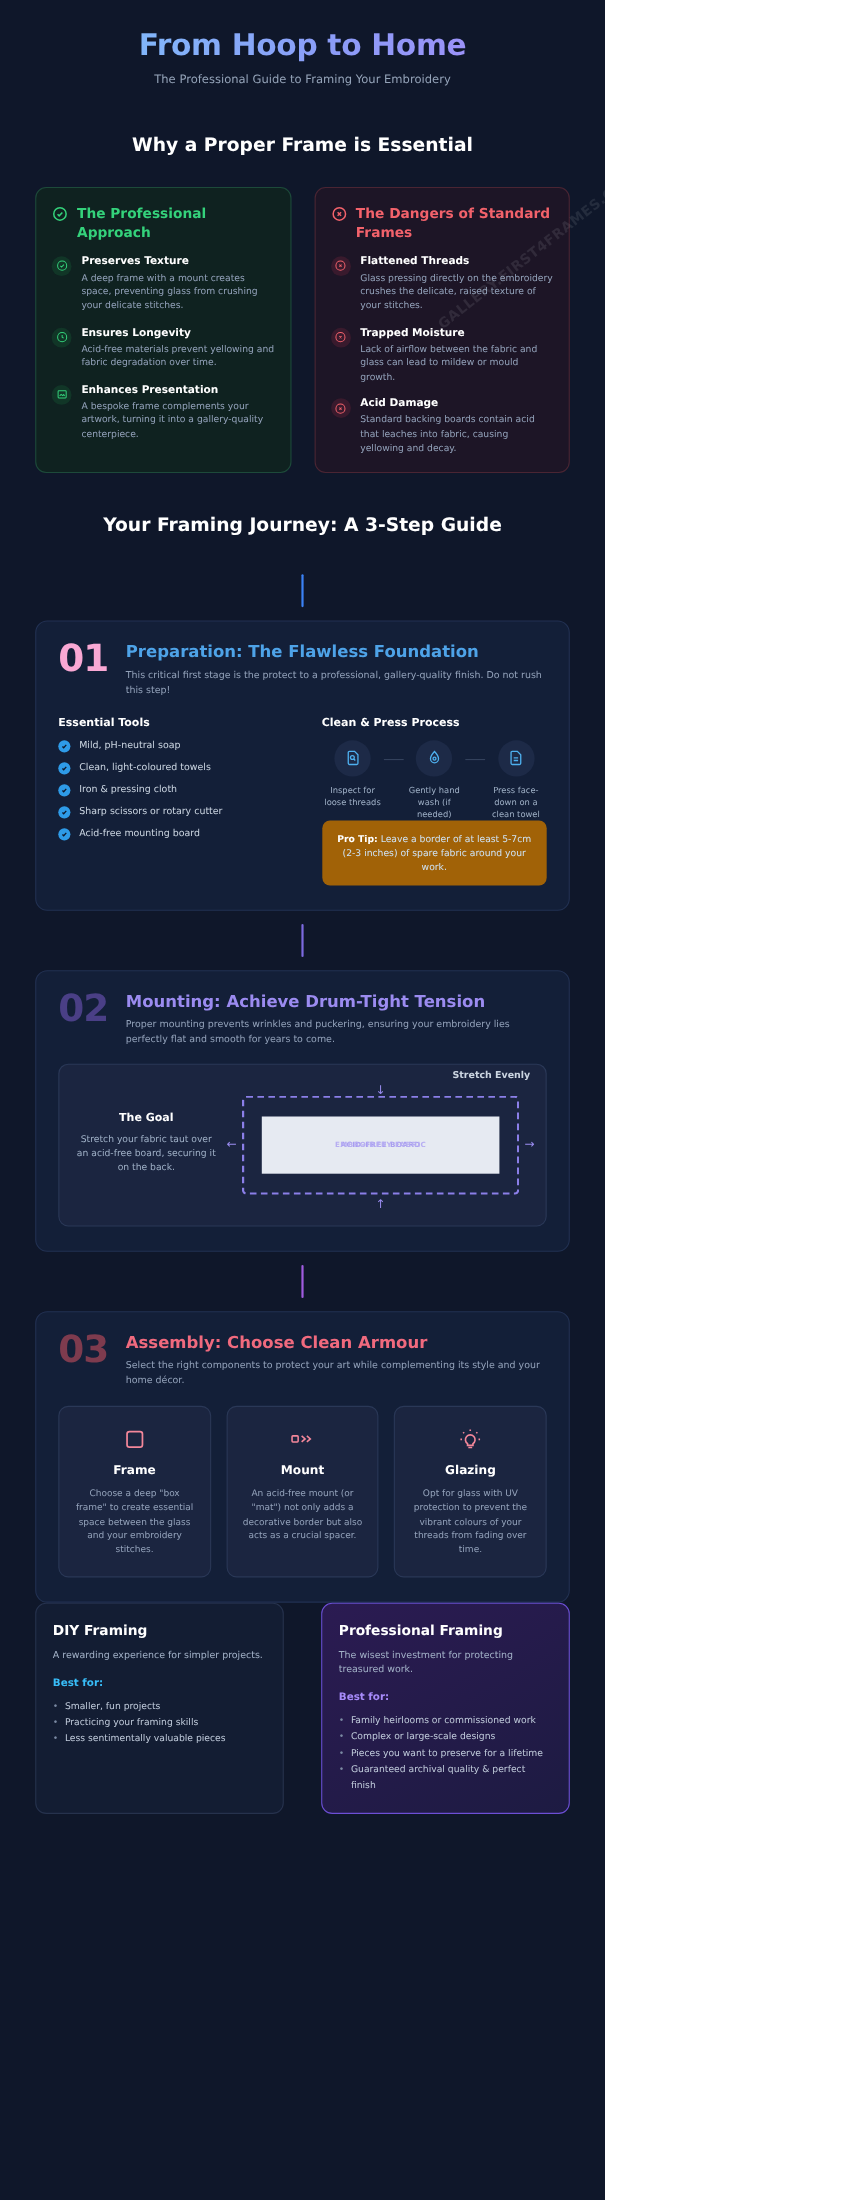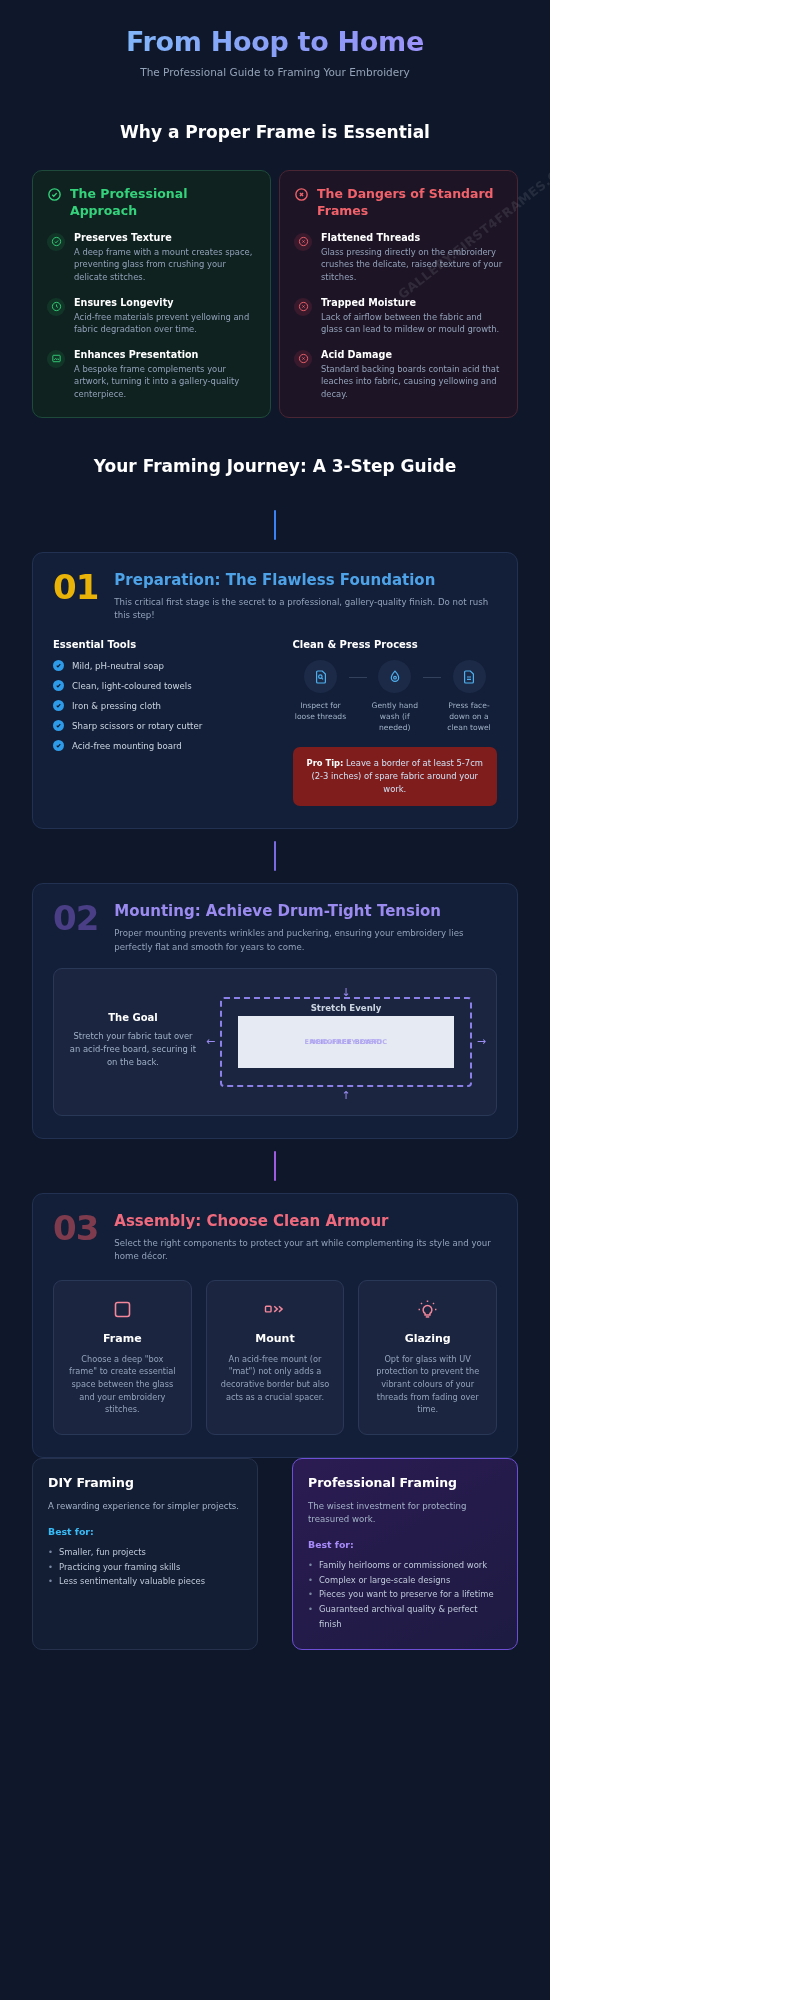--- a/index.html
+++ b/index.html
@@ -32,21 +32,21 @@
     -webkit-background-clip:text; background-clip:text; color:transparent;
   }
   .subtitle { font-size:10.5px; color:#94a3b8; margin-top:9px; }
 
   h2.sec {
     text-align:center; color:#fff; font-size:17px; font-weight:700;
     margin:34px 0 22px;
   }
 
   
-  .cols { display:flex; gap:8px;margin-top:28px; }
+  .cols { display:flex; gap:21px;margin-top:28px; }
   .card {
     flex:1; border-radius:10px; padding:15px 14px 16px;
     background:#111c33; border:1px solid #24324d;
   }
   .card.good { background:#0f2220; border-color:#1d4a3a; }
   .card.bad  { background:#1d1526; border-color:#4a2533; }
   .card-hd { display:flex; gap:8px; align-items:flex-start; margin-bottom:12px; }
   .card-hd .t { font-size:12.5px; font-weight:700; line-height:1.35; }
   .good .card-hd .t { color:#34d27b; }
   .bad .card-hd .t { color:#f2626b; }
@@ -82,34 +82,34 @@
   .chk .c svg { width:7px; height:7px; }
   .chk span { font-size:8.6px; color:#cbd5e1; }
 
   .procrow { display:flex; align-items:flex-start; justify-content:space-between; }
   .proc { width:56px; text-align:center; }
   .proc .ic { width:33px; height:33px; margin:0 auto 7px; border-radius:50%;
               background:#1d2a47; display:flex; align-items:center; justify-content:center; }
   .proc .lb { font-size:7.6px; color:#9fb0c6; line-height:1.45; }
   .dash { flex:1; height:1px; background:#33415c; margin-top:17px; }
 
-  .tip { margin-top:14px; background:#7f1d1d; border-radius:7px; padding:10px 12px;
+  .tip { margin-top:0; background:#a16207; border-radius:7px; padding:10px 12px;
          font-size:8.4px; line-height:1.55; color:#cfe3f5; text-align:center; }
   .tip b { color:#fff; }
 
   
   .diag { margin-top:14px; background:#1b2540; border:1px solid #2a3category;
           border-radius:9px; padding:14px 14px 16px; display:flex; gap:12px; align-items:center;
           border:1px solid #2a3857; }
   .goal { width:130px; text-align:center; }
   .goal .gh { font-size:10px; font-weight:700; color:#fff; margin-bottom:7px; }
   .goal .gb { font-size:8.4px; color:#9fb0c6; line-height:1.55; }
   .stage { flex:1; position:relative; padding:14px 10px 12px; }
-  .stretch { position:absolute; top:-9px; left:0; right:0; text-align:center;
-             font-size:8.6px; font-weight:700; color:#cbd5e1;margin-top:29px; }
+  .stretch { position:absolute; top:-9px; left:0; right:0; text-align:right;
+             font-size:8.6px; font-weight:700; color:#cbd5e1; }
   .board { border:2px dashed #8b7fe8; border-radius:4px; padding:17px 16px;
            display:flex; align-items:center; justify-content:center; position:relative; }
   .fabric { width:100%; height:52px; background:#e6eaf2; position:relative;
             display:flex; align-items:center; justify-content:center; }
   .lbl { position:absolute; font-size:6.5px; font-weight:700; letter-spacing:.4px; }
   .lbl.a { color:#a99ef0; }
   .lbl.b { color:#b7aef2; }
   .ar { position:absolute; color:#9a8cf0; font-size:11px; line-height:1; }
 
   
@@ -260,24 +260,24 @@
     </div>
 
     <h2 class="sec" style="margin-top:38px">Your Framing Journey: A 3-Step Guide</h2>
 
     <div class="conn">
         <i style="background:#3b82f6"></i>
       </div>
 
     <div class="step">
       <div class="step-top">
-        <div class="num" style="color:#eab308">01</div>
+        <div class="num" style="color:#f9a8d4">01</div>
         <div>
           <div class="step-h" style="color:#4ea3e8">Preparation: The Flawless Foundation</div>
-          <div class="step-d">This critical first stage is the secret to a professional, gallery-quality finish. Do not rush this step!</div>
+          <div class="step-d">This critical first stage is the protect to a professional, gallery-quality finish. Do not rush this step!</div>
         </div>
       </div>
 
       <div class="body2">
         <div class="half">
           <div class="hh">Essential Tools</div>
           <div class="chk">
               <span class="c">
                 <svg viewBox="0 0 24 24" fill="none" stroke="#0f172a" stroke-width="4">
                   <path d="M6 12.5l4 4 8-9"></path>

